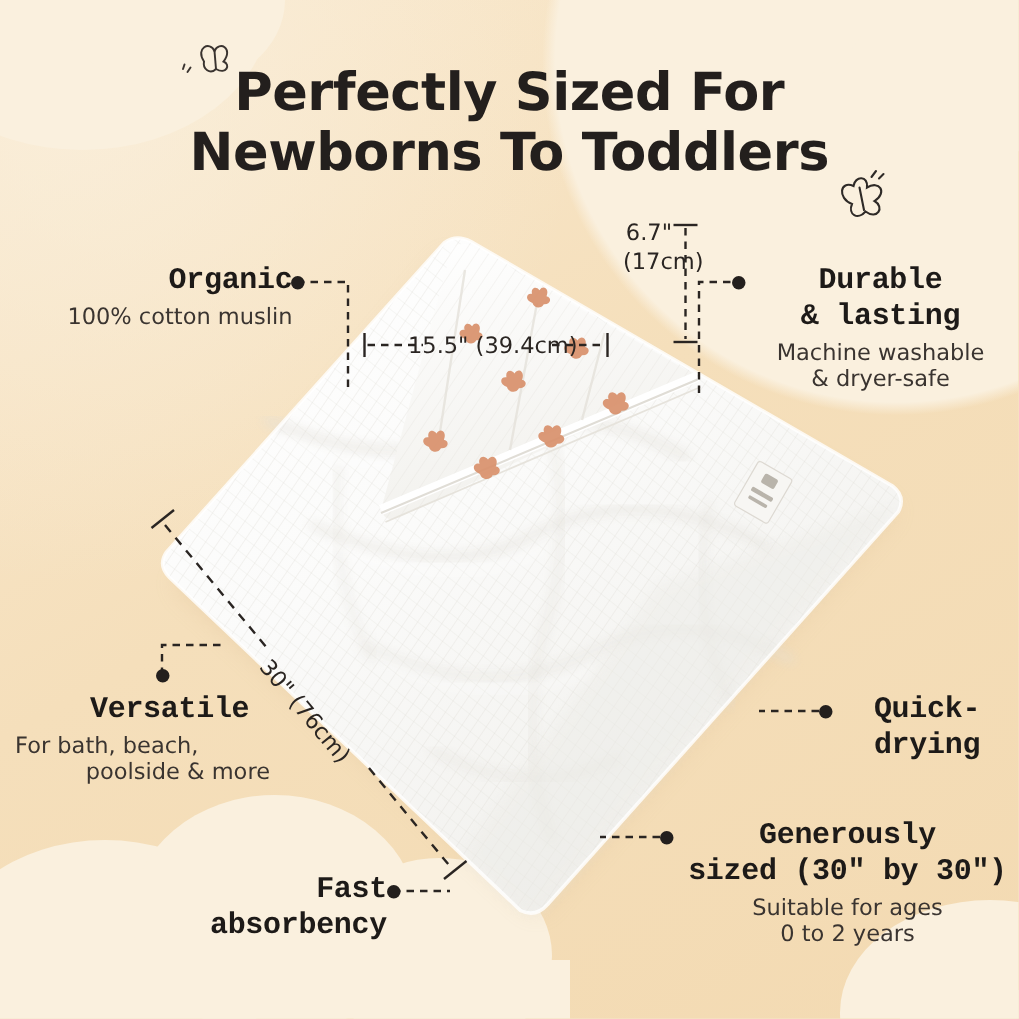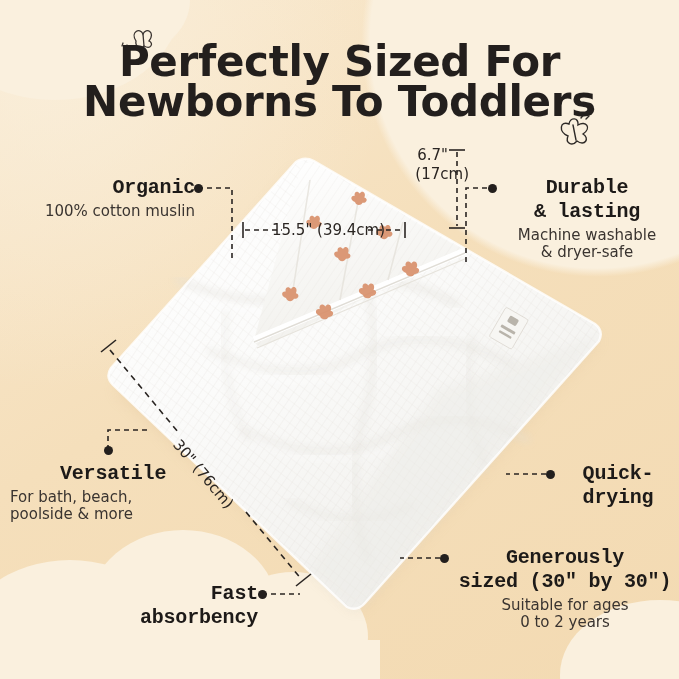--- a/index.html
+++ b/index.html
@@ -15,21 +15,21 @@
        radial-gradient(circle at 8% 8%, rgba(250,240,222,.75) 0%, rgba(250,240,222,0) 38%),
        linear-gradient(150deg,#f9e9cf 0%,#f5dfbb 46%,#f3dab2 100%);}
   .cloud{position:absolute;background:#faf0de;border-radius:50%;}
   .cloud-band{position:absolute;background:#faf0de;}
 
   
   .doodle{position:absolute;}
 
   
   .title{position:absolute;left:0;right:0;top:42px;text-align:center;
-     color:#231f1d;font-weight:700;font-size:42px;line-height:40px;
+     color:#231f1d;font-weight:700;font-size:35px;line-height:40px;
      letter-spacing:-.3px;font-family:"DejaVu Sans",sans-serif;}
   .title div{white-space:nowrap;}
 
   
   .towel-wrap{position:absolute;left:58px;top:140px;width:570px;height:510px;}
 
   
   .callout{position:absolute;}
   .callout .hd{color:#1d1a18;font-weight:700;font-size:20px;line-height:24px;
        letter-spacing:-.2px;font-family:Liberation Mono, monospace;}
@@ -268,21 +268,21 @@
     <div class="hd">Durable</div>
     <div class="hd">&amp; lasting</div>
     <div class="sub">Machine washable</div>
     <div class="sub" style="margin-top:0;">&amp; dryer-safe</div>
   </div>
   <div class="dot" style="left:488px;top:184px;"></div>
 
   <div class="callout left" style="left:10px;top:462px;width:170px;text-align:left;">
     <div class="hd" style="padding-left:50px;">Versatile</div>
     <div class="sub">For bath, beach,</div>
-    <div class="sub" style="margin-top:0;">poolside &amp; more</div>
+    <div class="sub" style="margin-top:0;text-align:right;">poolside &amp; more</div>
   </div>
   <div class="dot" style="left:104px;top:446px;"></div>
 
   <div class="callout right" style="left:559px;top:462px;width:118px;">
     <div class="hd">Quick-</div>
     <div class="hd">drying</div>
   </div>
   <div class="dot" style="left:546px;top:470px;"></div>
 
   <div class="callout left" style="left:60px;top:582px;width:198px;text-align:right;">

